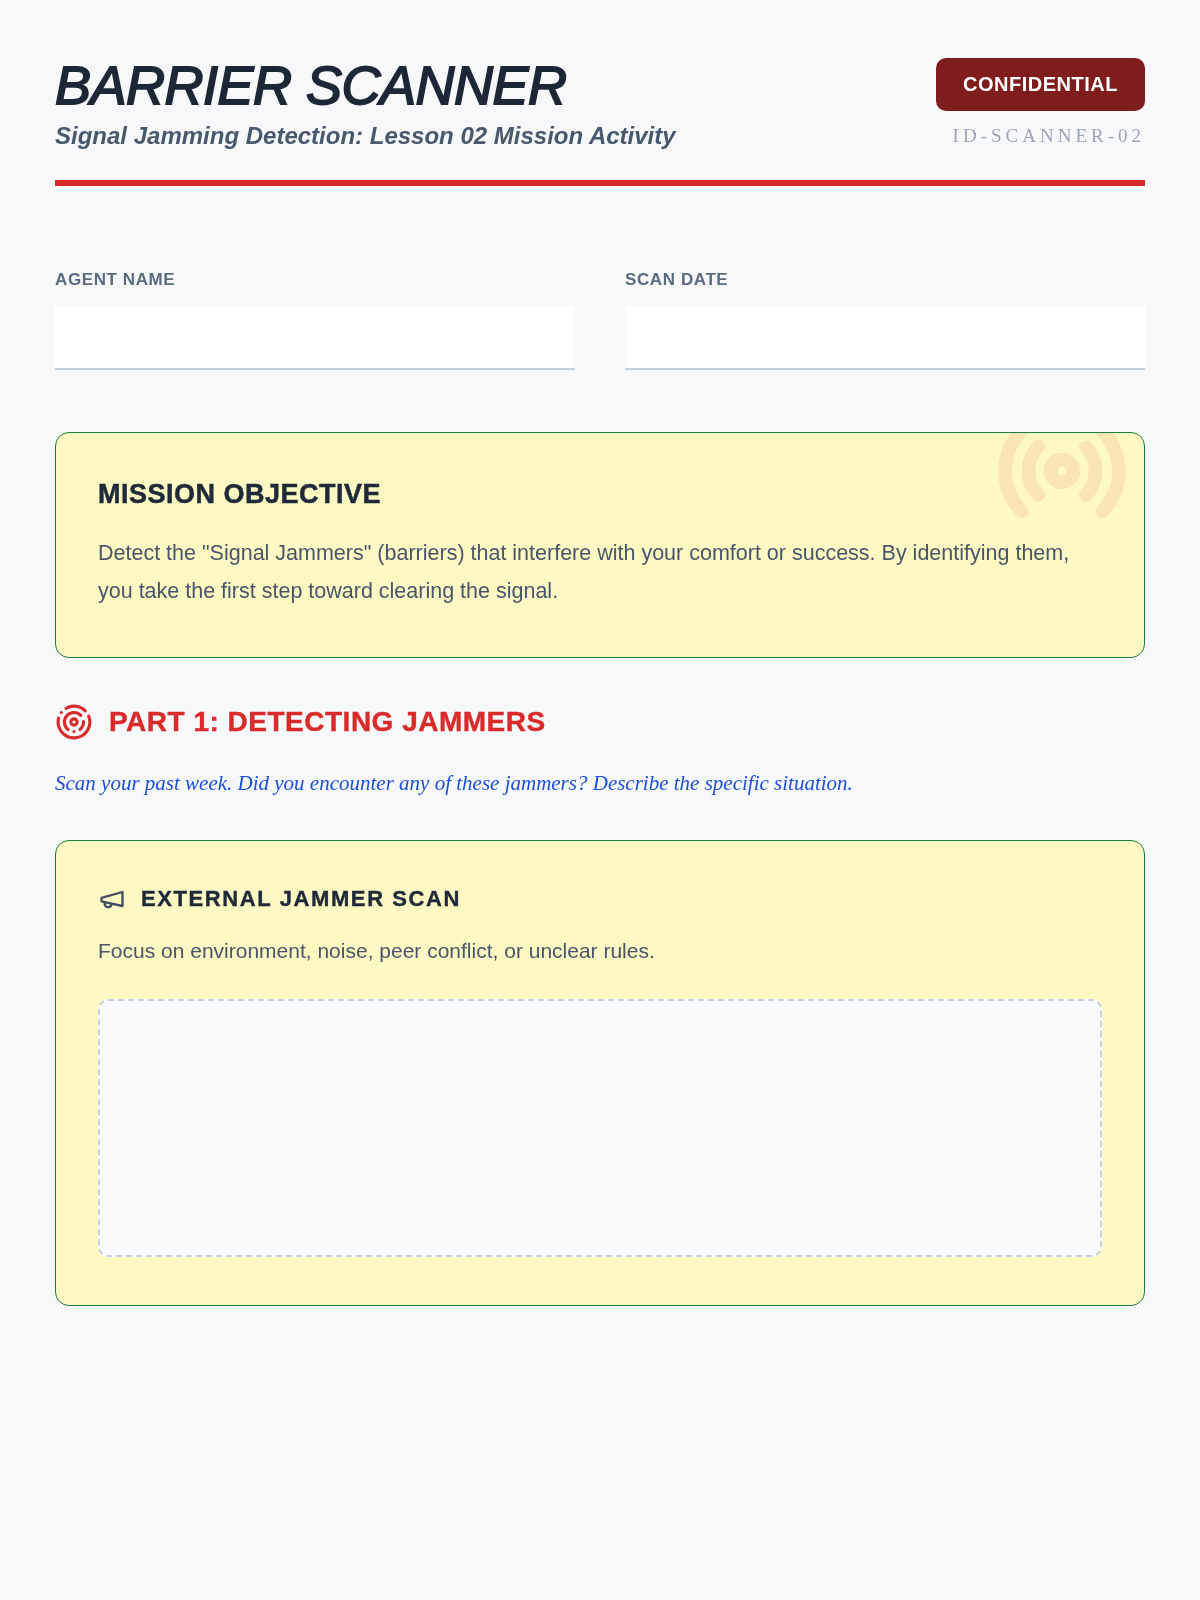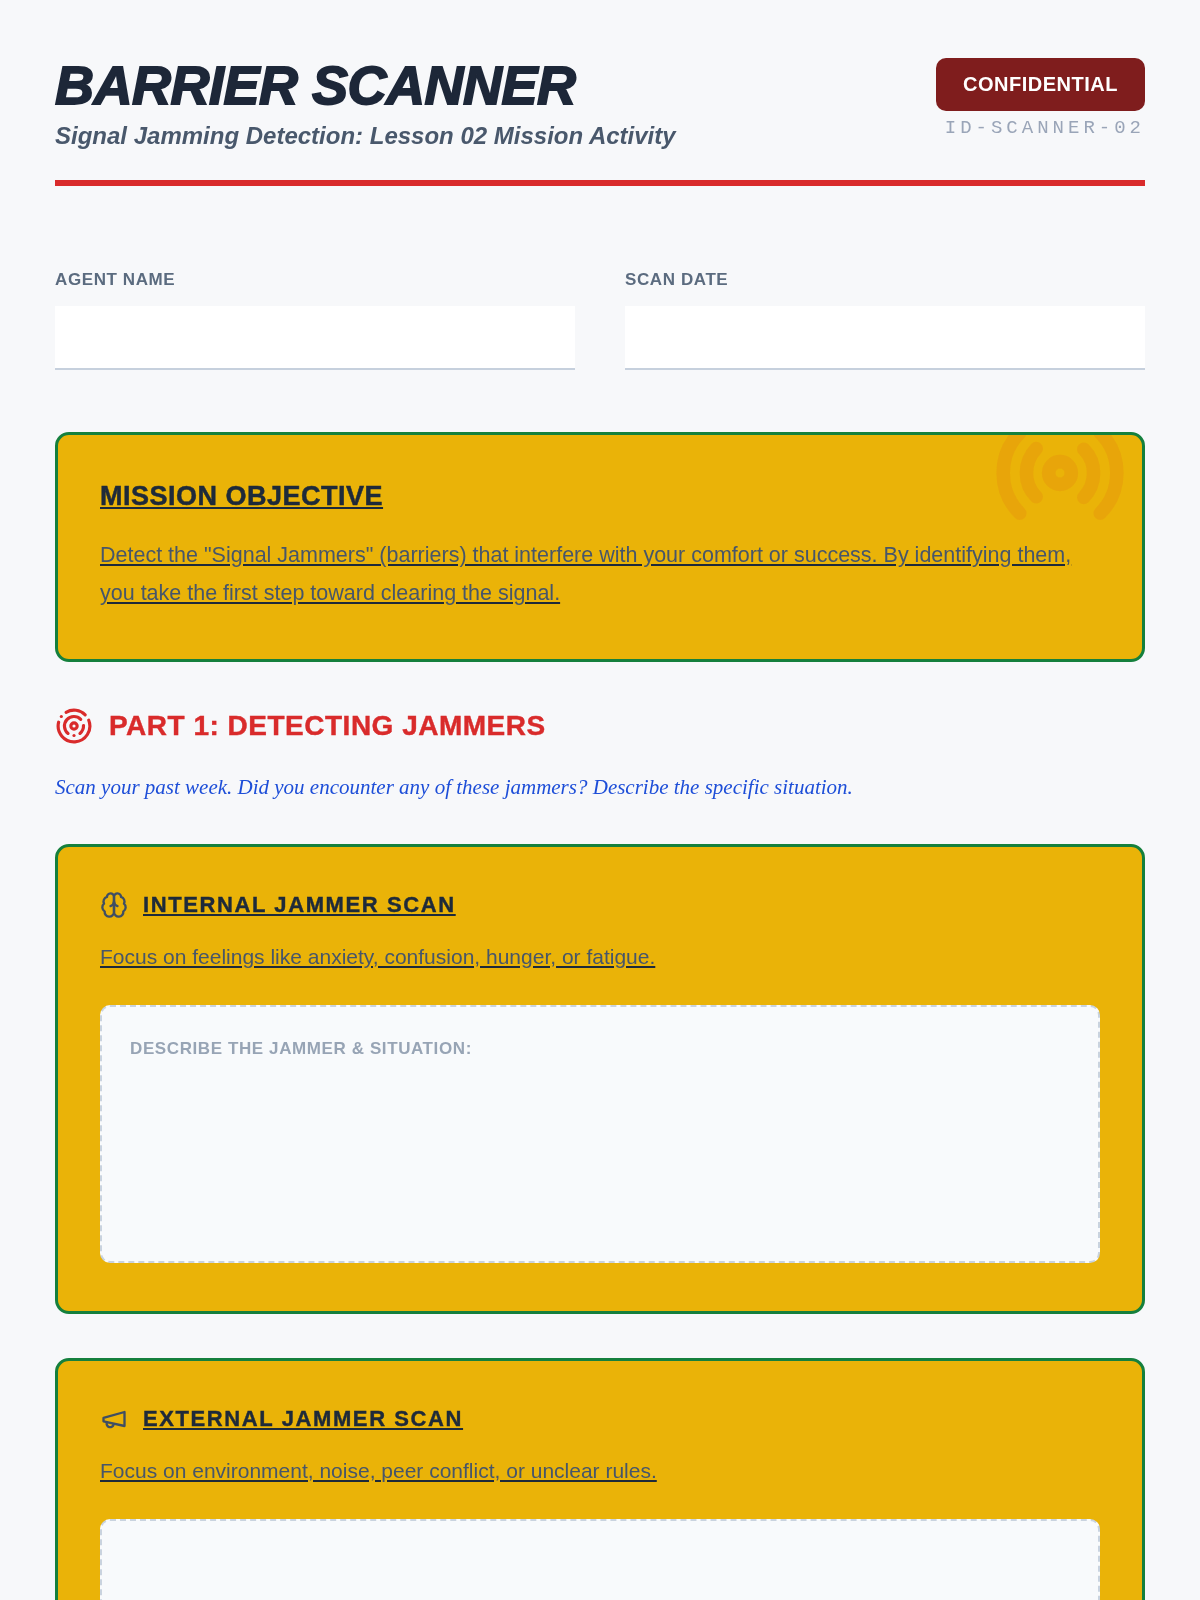--- a/index.html
+++ b/index.html
@@ -8,21 +8,21 @@
     background: #f7f8fa;
     font-family: "Liberation Sans", sans-serif;
     color: #1e2a3a;
   }
   .page { padding: 58px 55px 0 55px; }
 
   
   .header { display: flex; justify-content: space-between; align-items: flex-start; }
   .doc-title {
     font-size: 54px;
-    font-weight: bold;
+    font-weight: normal;
     font-style: italic;
     line-height: 1.0;
     color: #1d2738;
     -webkit-text-stroke: 1.8px #1d2738;
     letter-spacing: -0.5px;
   }
   .doc-subtitle {
     margin-top: 10px;
     font-size: 24px;
     font-style: italic;
@@ -34,22 +34,22 @@
     display: inline-block;
     background: #7f1d1d;
     color: #ffffff;
     font-size: 20px;
     font-weight: bold;
     letter-spacing: 0.5px;
     padding: 15px 27px;
     border-radius: 10px;
   }
   .doc-id {
-    margin-top: 6px;
-    font-family: Liberation Mono, monospace;
+    margin-top: 14px;
+    font-family: Liberation Serif, serif;
     font-size: 19px;
     color: #9aa5b8;
     letter-spacing: 4px;
   }
   .red-rule { height: 6px; background: #d92b2b; margin-top: 30px; }
 
   
   .fields { display: grid; grid-template-columns: 1fr 1fr; gap: 50px; margin-top: 84px; }
   .field-label {
     display: block;
@@ -66,24 +66,23 @@
     border: none;
     border-bottom: 2px solid #c6d0dd;
     font-size: 22px;
     color: #1e2a3a;
     padding: 0 12px;
     outline: none;
   }
 
   
   .card {
-    background: #eab308;
-    border: 3px solid #15803d;
+    background: #fef9c3;
+    border: 1px solid #15803d;
     border-radius: 14px;
-    text-decoration: underline;
   }
   .mission-card {
     margin-top: 62px;
     padding: 46px 42px;
     position: relative;
     overflow: hidden;
   }
   .watermark {
     position: absolute;
     top: -30px;
@@ -212,32 +211,20 @@
       <path d="M2.29 9.62A10 10 0 1 0 21.31 8.35"></path>
       <path d="M16.24 7.76A6 6 0 1 0 8.23 16.67"></path>
       <path d="M12 18h.01"></path>
       <path d="M17.99 11.66A6 6 0 0 1 15.77 16.67"></path>
       <circle cx="12" cy="12" r="2"></circle>
     </svg>
     <h3 class="part-title">PART 1: DETECTING JAMMERS</h3>
   </div>
   <p class="part-instruction">Scan your past week. Did you encounter any of these jammers? Describe the specific situation.</p>
 
-  <div class="card scan-card">
-    <div class="scan-head">
-      <svg viewBox="0 0 24 24" fill="none" stroke="currentColor" stroke-width="2" stroke-linecap="round" stroke-linejoin="round">
-        <path d="M12 5a3 3 0 1 0-5.997.125 4 4 0 0 0-2.526 5.77 4 4 0 0 0 .556 6.588A4 4 0 1 0 12 18Z"></path>
-        <path d="M12 5a3 3 0 1 1 5.997.125 4 4 0 0 1 2.526 5.77 4 4 0 0 1-.556 6.588A4 4 0 1 1 12 18Z"></path>
-        <path d="M15 13a4.5 4.5 0 0 1-3-4 4.5 4.5 0 0 1-3 4"></path>
-      </svg>
-      <h4 class="scan-title">INTERNAL JAMMER SCAN</h4>
-    </div>
-    <p class="scan-desc">Focus on feelings like anxiety, confusion, hunger, or fatigue.</p>
-    <textarea class="scan-area" placeholder="DESCRIBE THE JAMMER &amp; SITUATION:" style=""></textarea>
-  </div>
 
   <div class="card scan-card">
     <div class="scan-head">
       <svg viewBox="0 0 24 24" fill="none" stroke="currentColor" stroke-width="2" stroke-linecap="round" stroke-linejoin="round">
         <path d="m3 11 18-5v12L3 14v-3z"></path>
         <path d="M11.6 16.8a3 3 0 1 1-5.8-1.6"></path>
       </svg>
       <h4 class="scan-title">EXTERNAL JAMMER SCAN</h4>
     </div>
     <p class="scan-desc">Focus on environment, noise, peer conflict, or unclear rules.</p>

